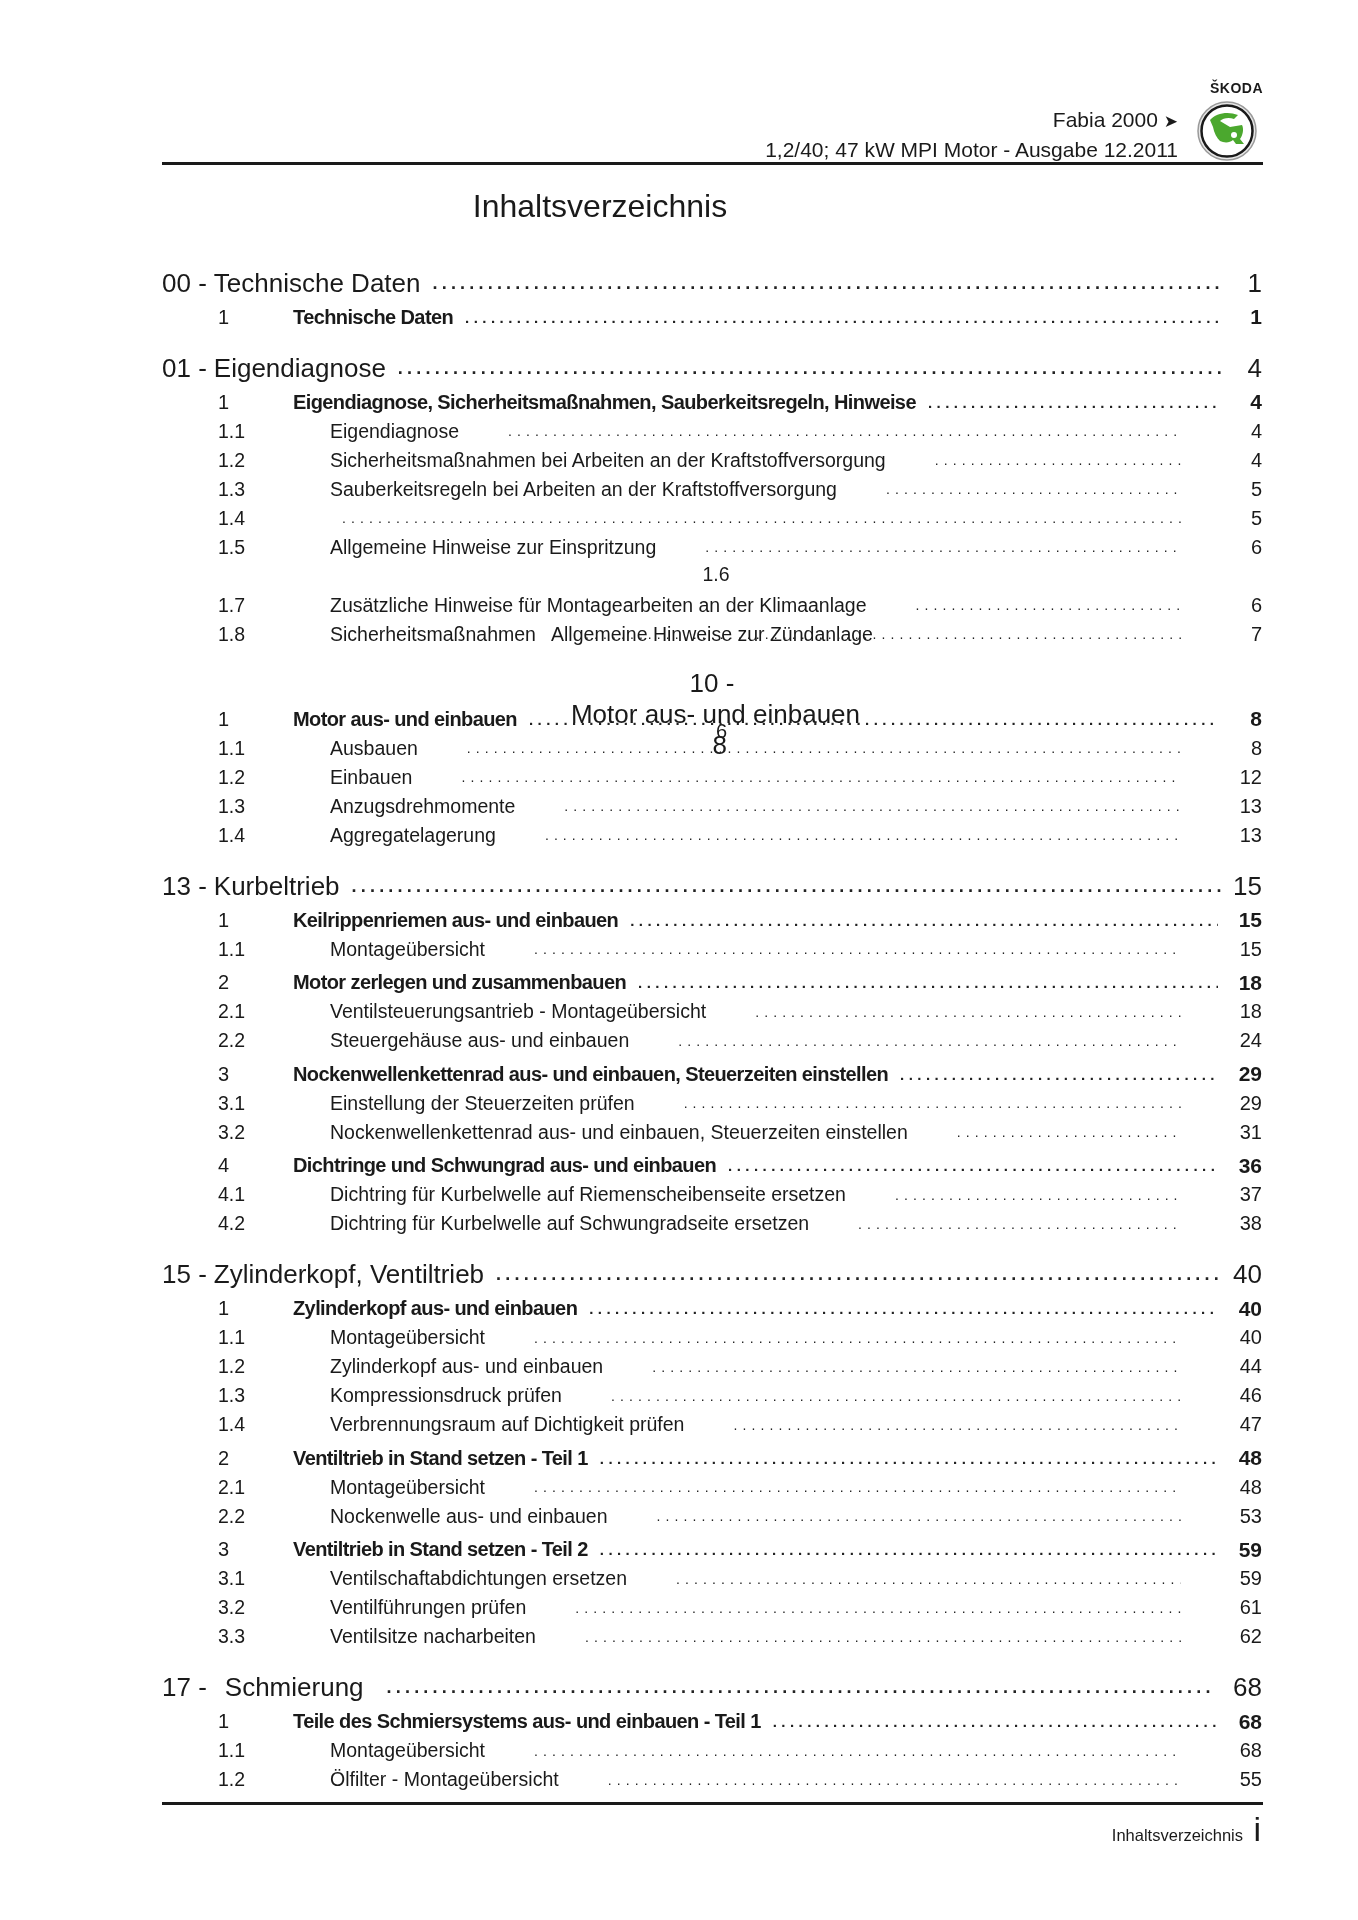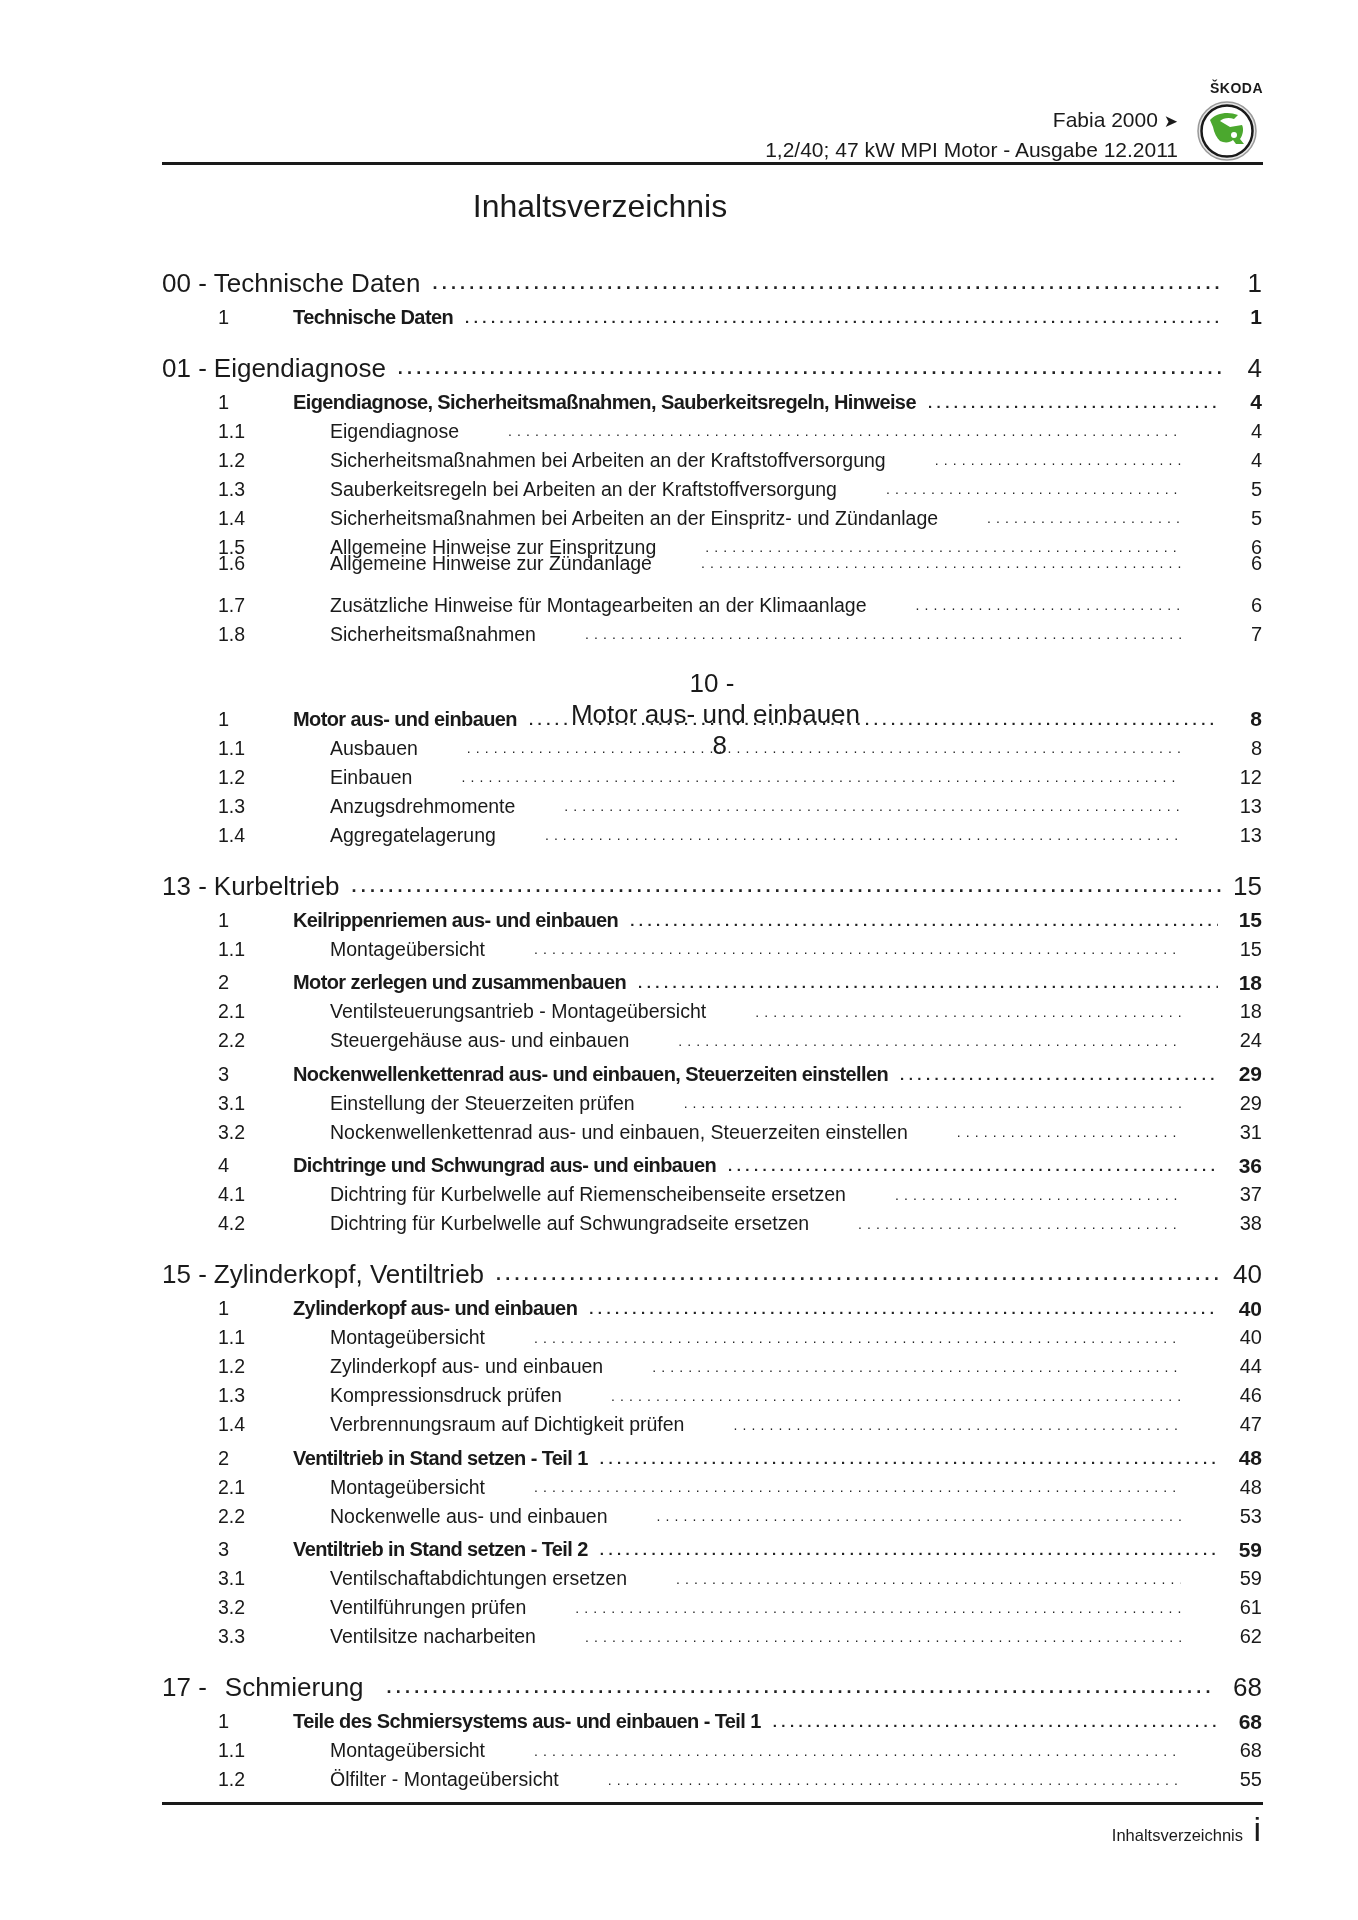--- a/index.html
+++ b/index.html
@@ -94,31 +94,30 @@
       <span class="pg">4</span>
     </div>
     <div class="row sub" style="top: 476px;">
       <span class="num">1.3</span>
       <span class="ttl">Sauberkeitsregeln bei Arbeiten an der Kraftstoffversorgung</span>
       <span class="dots">............................................................................................................................................................................................................................</span>
       <span class="pg">5</span>
     </div>
     <div class="row sub" style="top: 505px;">
       <span class="num">1.4</span>
-      <span class="ttl">Sicherheitsmaßnahmen bei Arbeiten an der Einspritz- und Zündanlage</span>
       <span class="dots">............................................................................................................................................................................................................................</span>
       <span class="pg">5</span>
     </div>
     <div class="row sub" style="top: 534px;">
       <span class="num">1.5</span>
       <span class="ttl">Allgemeine Hinweise zur Einspritzung</span>
       <span class="dots">............................................................................................................................................................................................................................</span>
       <span class="pg">6</span>
     </div>
-    <div class="row sub" style="top: 550px;">
+    <div class="row sub" style="top: 563px; flex-direction: column;">
       <span class="num">1.6</span>
       <span class="ttl">Allgemeine Hinweise zur Zündanlage</span>
       <span class="dots">............................................................................................................................................................................................................................</span>
       <span class="pg">6</span>
     </div>
     <div class="row sub" style="top: 592px;">
       <span class="num">1.7</span>
       <span class="ttl">Zusätzliche Hinweise für Montagearbeiten an der Klimaanlage</span>
       <span class="dots">............................................................................................................................................................................................................................</span>
       <span class="pg">6</span>

